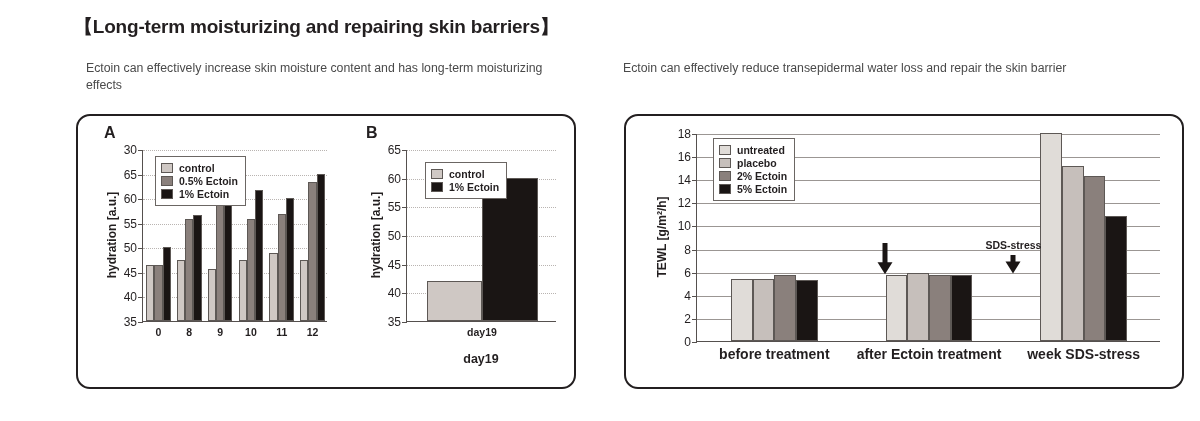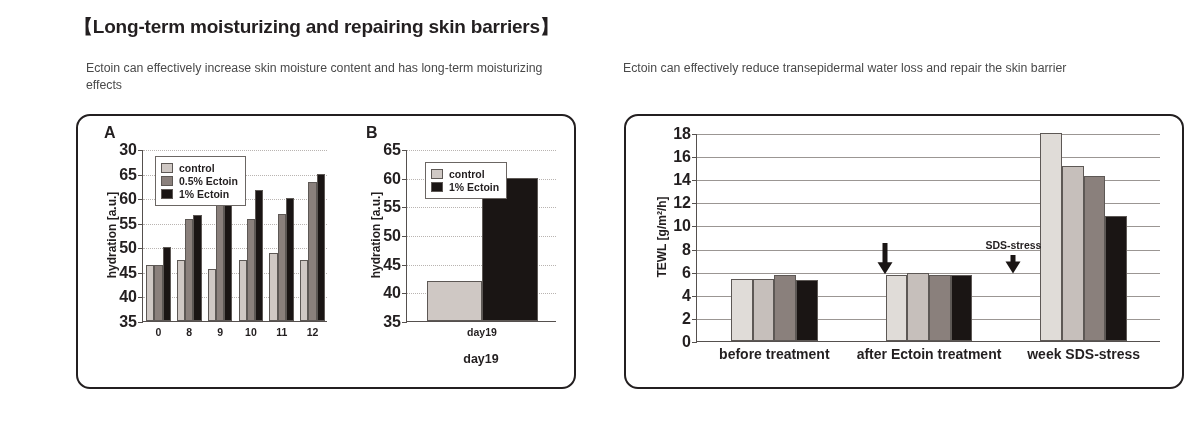--- a/index.html
+++ b/index.html
@@ -49,21 +49,21 @@
   }
   .plot .gridline {
     position:absolute; left:0; right:0; height:0;
     border-top:1px dotted #b9b4b1;
   }
   .plot .gridline.solid { border-top:1px solid #9b9693; }
 
   .ytick {
     position:absolute; right:calc(100% + 6px);
     transform:translateY(-50%);
-    font-size:16px; font-weight:bold; color:#231f20;
+    font-size:12px; font-weight:normal; color:#231f20;
     white-space:nowrap;
   }
   .ytick::after {
     content:""; position:absolute; left:calc(100% + 1px); top:50%;
     width:5px; height:0; border-top:1.4px solid #55504e;
   }
 
   .xtick {
     position:absolute; top:calc(100% + 5px);
     transform:translateX(-50%);
@@ -261,20 +261,38 @@
         <div class="bar" style="left: 188.693px; width: 21.6533px; height: 65.8667px; background: rgb(224, 220, 216);"></div>
         <div class="bar" style="left: 210.347px; width: 21.6533px; height: 67.6px; background: rgb(198, 191, 187);"></div>
         <div class="bar" style="left: 232px; width: 21.6533px; height: 65.8667px; background: rgb(138, 128, 124);"></div>
         <div class="bar" style="left: 253.653px; width: 21.6533px; height: 65.8667px; background: rgb(26, 21, 20);"></div>
         <div class="xtick plain" style="left: 232px;">after Ectoin treatment</div>
         <div class="bar" style="left: 343.36px; width: 21.6533px; height: 208px; background: rgb(224, 220, 216);"></div>
         <div class="bar" style="left: 365.013px; width: 21.6533px; height: 175.067px; background: rgb(198, 191, 187);"></div>
         <div class="bar" style="left: 386.667px; width: 21.6533px; height: 164.667px; background: rgb(138, 128, 124);"></div>
         <div class="bar" style="left: 408.32px; width: 21.6533px; height: 124.8px; background: rgb(26, 21, 20);"></div>
         <div class="xtick plain" style="left: 386.667px;">week SDS-stress</div>
+        <div class="legend" style="left: 16px; top: 4px;">
+          <div class="row">
+            <span class="sw" style="background: rgb(224, 220, 216);"></span>
+            <span class="lbl">untreated</span>
+          </div>
+          <div class="row">
+            <span class="sw" style="background: rgb(198, 191, 187);"></span>
+            <span class="lbl">placebo</span>
+          </div>
+          <div class="row">
+            <span class="sw" style="background: rgb(138, 128, 124);"></span>
+            <span class="lbl">2% Ectoin</span>
+          </div>
+          <div class="row">
+            <span class="sw" style="background: rgb(26, 21, 20);"></span>
+            <span class="lbl">5% Ectoin</span>
+          </div>
+        </div>
         <div class="arrow" style="left: 187.92px; top: 108.622px; width: 18px; height: 31.2px;"><svg width="18" height="31.19999999999999" viewBox="0 0 18 31.19999999999999">
             <rect x="6.5" y="0" width="5" height="20.19999999999999" fill="#1a1514"></rect>
             <polygon points="1.5,19.19999999999999 16.5,19.19999999999999 9,31.19999999999999" fill="#1a1514"></polygon>
           </svg></div>
         <div class="annot" style="left: 316.448px; top: 105.333px;">
           <div>SDS-stress</div>
         </div>
         <div class="arrow" style="left: 316.448px; top: 121.333px; width: 18px; height: 18.4889px;"><svg width="18" height="18.48888888888891" viewBox="0 0 18 18.48888888888891">
             <rect x="6.5" y="0" width="5" height="7.4888888888889085" fill="#1a1514"></rect>
             <polygon points="1.5,6.4888888888889085 16.5,6.4888888888889085 9,18.48888888888891" fill="#1a1514"></polygon>

